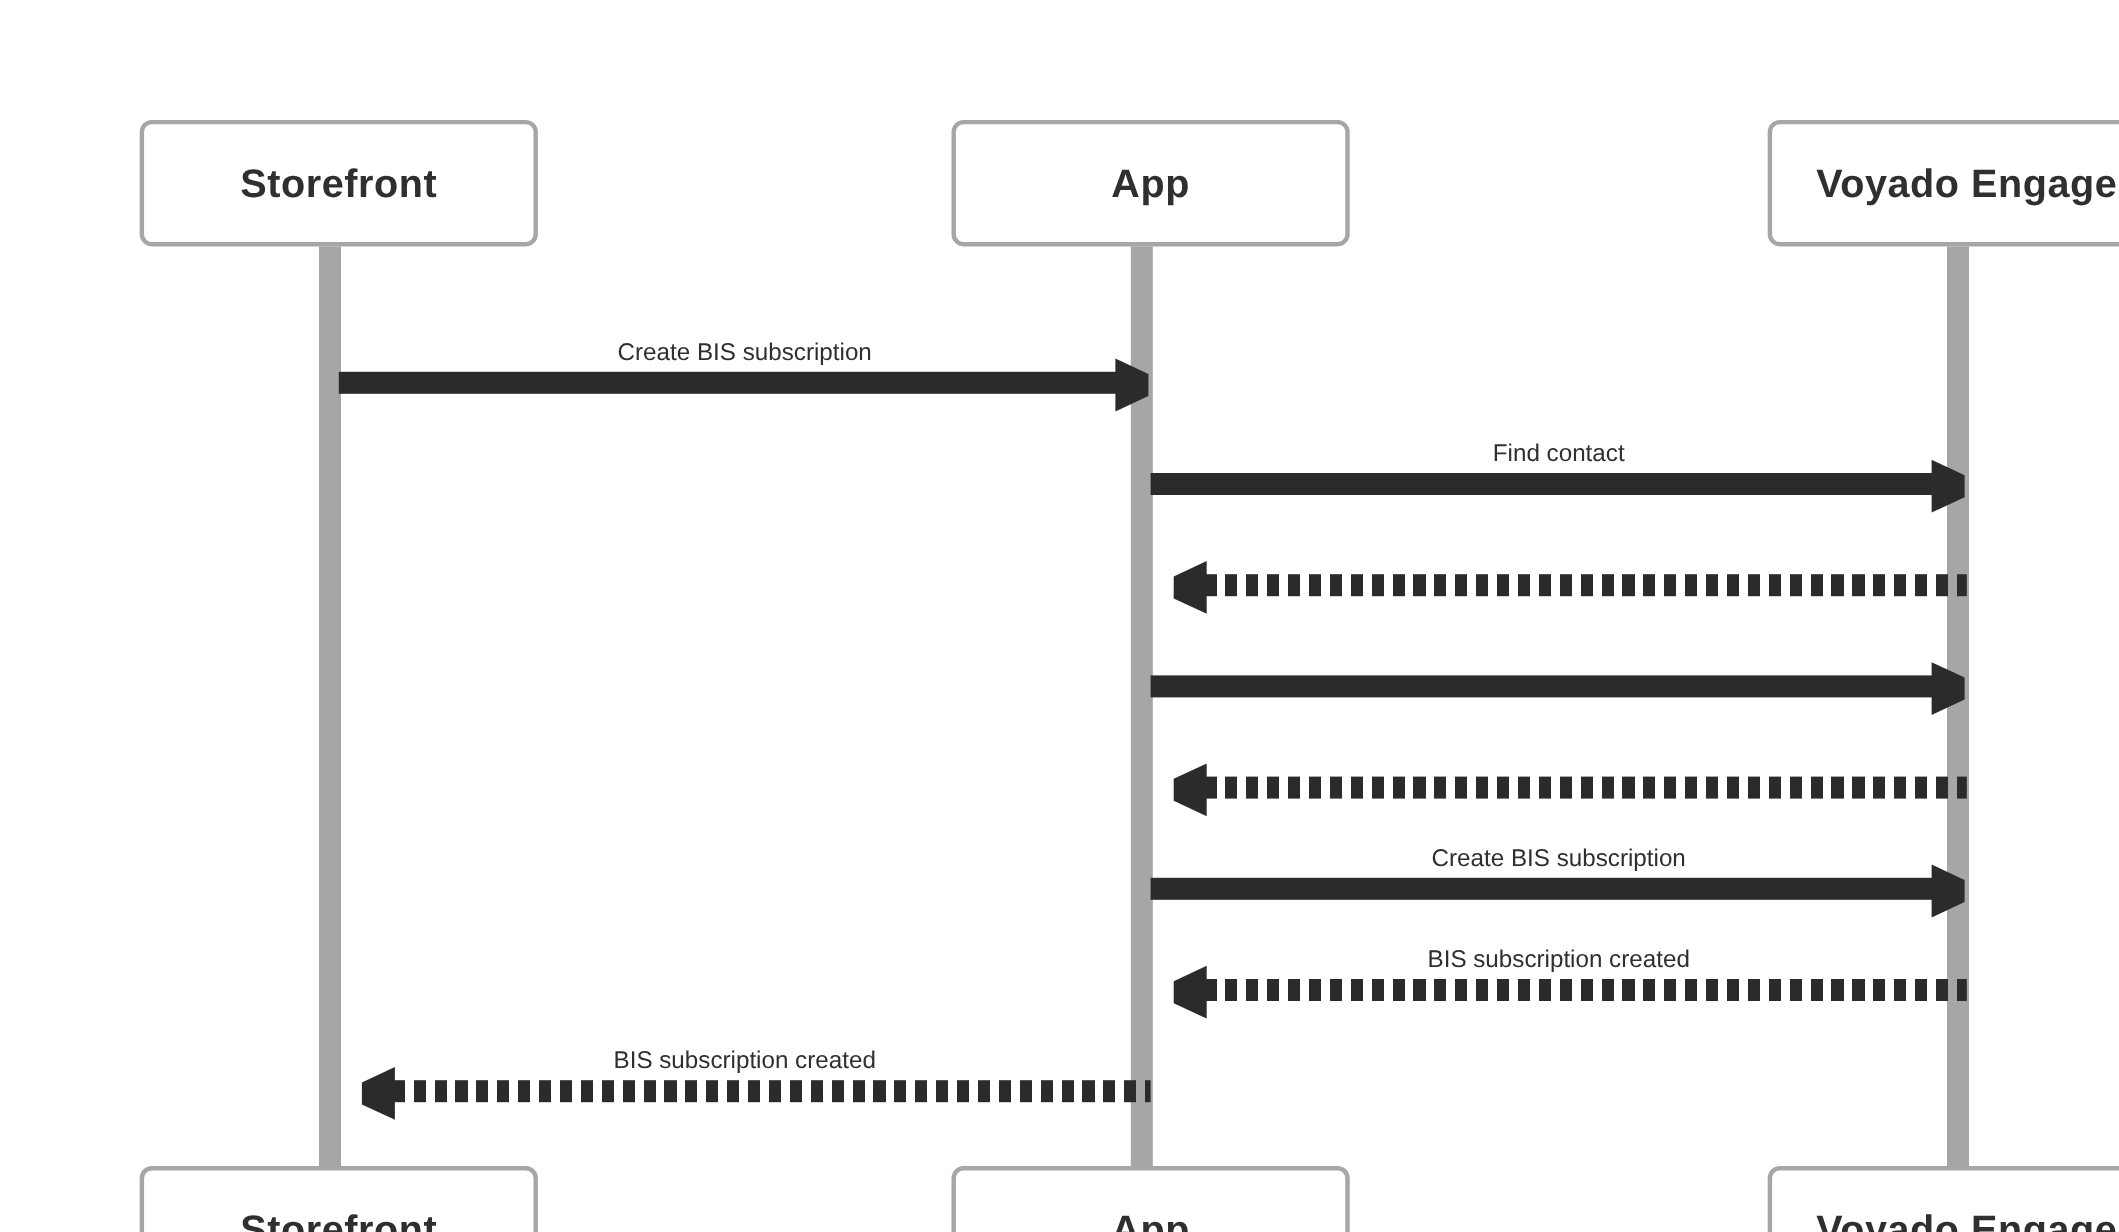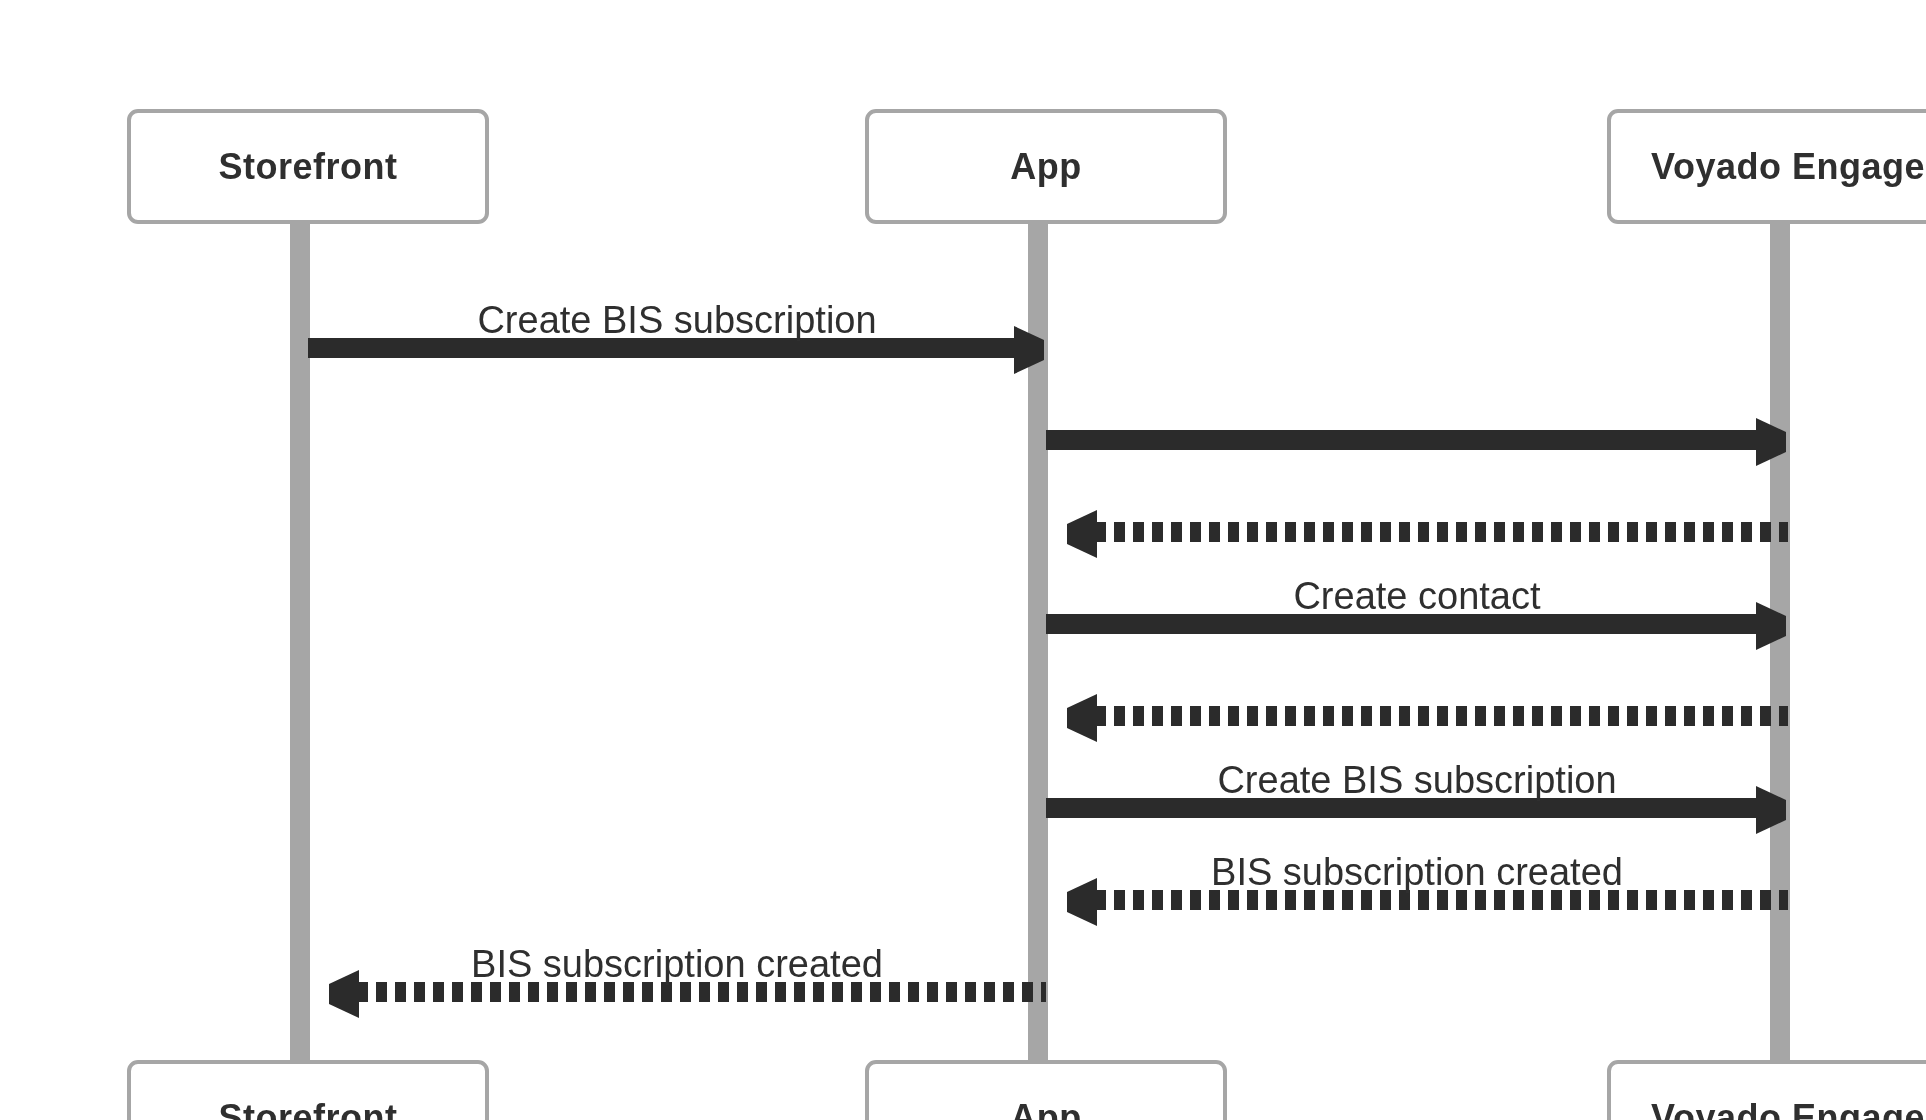--- a/index.html
+++ b/index.html
@@ -24,21 +24,21 @@
     position:absolute;width:362px;height:115px;background:var(--actor-fill);
     border:4px solid var(--actor-border);border-radius:11px;
     display:flex;align-items:center;justify-content:center;z-index:3;
   }
   .actor-box .actor-label{
     font-size:36px;font-weight:bold;color:var(--text);letter-spacing:0.5px;
   }
   .row-top{top:25px;}
   .row-bottom{top:976px;}
   .msg-label{
-    position:absolute;text-align:center;font-size:38px;color:var(--text);z-index:2;
+    position:absolute;text-align:center;font-size:22px;color:var(--text);z-index:2;
     height:38px;line-height:38px;
   }
   .msg-line{position:absolute;height:4px;z-index:1;}
   .msg-line.solid{background:var(--line);}
   .msg-line.dashed{
     background:repeating-linear-gradient(90deg,var(--line) 0px,var(--line) 11px,transparent 11px,transparent 19px);
   }
   .arrowhead{position:absolute;width:0;height:0;z-index:2;}
   .arrowhead.right{border-left:30px solid var(--line);border-top:14px solid transparent;border-bottom:14px solid transparent;}
   .arrowhead.left{border-right:30px solid var(--line);border-top:14px solid transparent;border-bottom:14px solid transparent;}
@@ -59,27 +59,27 @@
     <span class="actor-label">App</span>
   </div>
   <div class="actor-box row-top" style="left:1523px;">
     <span class="actor-label">Voyado Engage</span>
   </div>
 
   <div class="msg-label" style="left:224px;width:738px;top:207px;">Create BIS subscription</div>
   <div class="msg-line solid" style="left:224px;width:708px;top:254px;"></div>
   <div class="arrowhead right" style="left:930px;top:242px;"></div>
 
+  <div class="msg-label" style="left:962px;width:742px;top:299px;">Find contact</div>
   <div class="msg-line solid" style="left:962px;width:712px;top:346px;"></div>
   <div class="arrowhead right" style="left:1672px;top:334px;"></div>
 
   <div class="msg-line dashed" style="left:992px;width:712px;top:438px;"></div>
   <div class="arrowhead left" style="left:963px;top:426px;"></div>
 
-  <div class="msg-label" style="left:962px;width:742px;top:483px;">Create contact</div>
   <div class="msg-line solid" style="left:962px;width:712px;top:530px;"></div>
   <div class="arrowhead right" style="left:1672px;top:518px;"></div>
 
   <div class="msg-line dashed" style="left:992px;width:712px;top:622px;"></div>
   <div class="arrowhead left" style="left:963px;top:610px;"></div>
 
   <div class="msg-label" style="left:962px;width:742px;top:667px;">Create BIS subscription</div>
   <div class="msg-line solid" style="left:962px;width:712px;top:714px;"></div>
   <div class="arrowhead right" style="left:1672px;top:702px;"></div>
 

